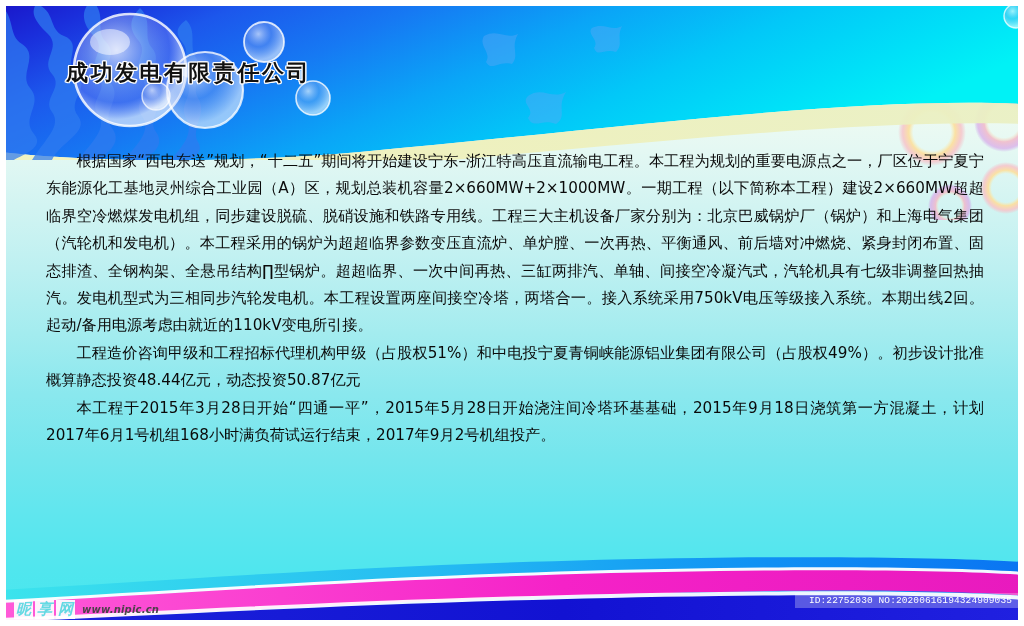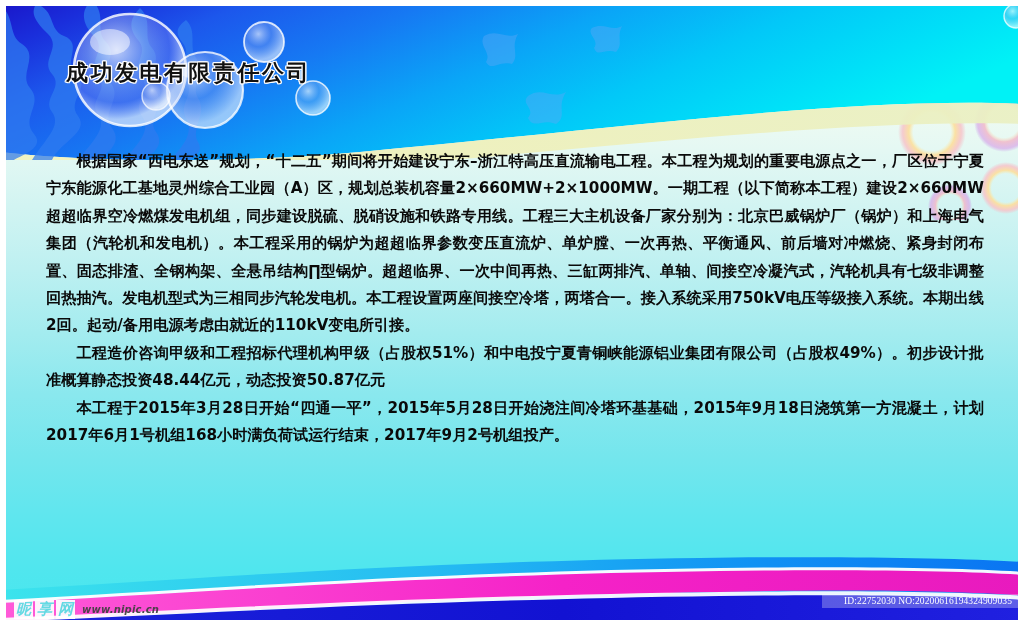--- a/index.html
+++ b/index.html
@@ -88,21 +88,21 @@
 
   
   .article {
     position: absolute;
     left: 46px;
     top: 148px;
     width: 938px;
     z-index: 30;
     font-family: "DejaVu Sans", "Liberation Sans", sans-serif;
     font-size: 15.2px;
-    font-weight: bold;
+    font-weight: normal;
     line-height: 27.4px;
     color: #0a0a0a;
     text-align: justify;
     text-justify: inter-ideograph;
   }
   .article p {
     margin: 0;
     text-indent: 2em;
     text-align: justify;
   }
@@ -153,24 +153,24 @@
   }
 
   
   .id-badge {
     position: absolute;
     right: 6px;
     bottom: 18px;
     z-index: 50;
     background: rgba(255,255,255,0.28);
     color: #ffffff;
-    font-family: Liberation Serif, serif;
+    font-family: Liberation Mono, monospace;
     font-size: 9.5px;
     letter-spacing: 0.1px;
-    padding: 2px 6px 2px 22px;
+    padding: 2px 6px 2px 14px;
     white-space: nowrap;
   }
 </style>
 </head>
 <body>
 
 <div id="poster">
 
   <div class="body-bg"></div>
 

